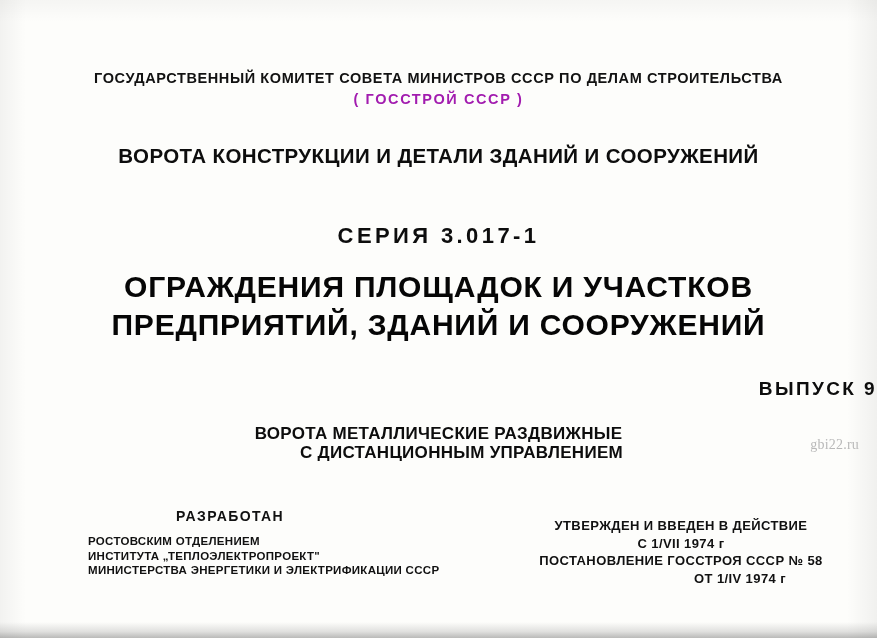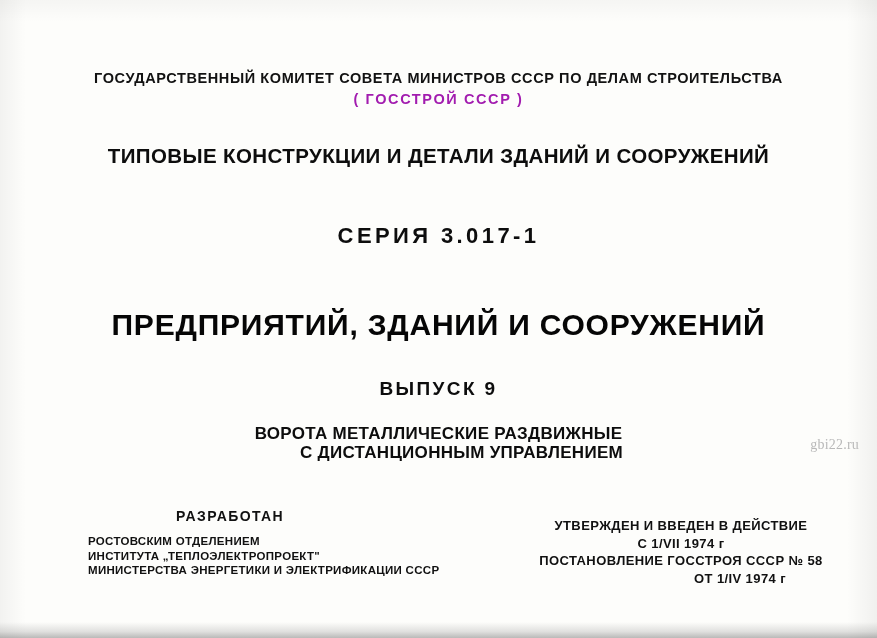--- a/index.html
+++ b/index.html
@@ -117,20 +117,21 @@
 
   .issue {
     position: absolute;
     top: 378px;
     left: 0;
     right: 0;
     font-size: 19px;
     font-weight: 700;
     letter-spacing: 2.4px;
     color: #0d0d0d;
+    text-align: right;
   }
 
   .subtitle1 {
     position: absolute;
     top: 412px;
     left: 0;
     right: 0;
     font-size: 17px;
     font-weight: 700;
     letter-spacing: 0.3px;
@@ -204,24 +205,25 @@
 </style>
 </head>
 <body>
 
 <div class="page">
   <div class="content">
 
     <div class="org-line1">ГОСУДАРСТВЕННЫЙ КОМИТЕТ СОВЕТА МИНИСТРОВ СССР ПО ДЕЛАМ СТРОИТЕЛЬСТВА</div>
     <div class="org-line2">( ГОССТРОЙ СССР )</div>
 
-    <div class="series-heading">ТИПОВЫЕ КОНСТРУКЦИИ И ДЕТАЛИ ЗДАНИЙ И СООРУЖЕНИЙ</div>
+    <div class="series-heading">ВОРОТА КОНСТРУКЦИИ И ДЕТАЛИ ЗДАНИЙ И СООРУЖЕНИЙ</div>
 
     <div class="series-number">СЕРИЯ 3.017-1</div>
 
+    <div class="title1">ОГРАЖДЕНИЯ ПЛОЩАДОК И УЧАСТКОВ</div>
     <div class="title2">ПРЕДПРИЯТИЙ, ЗДАНИЙ И СООРУЖЕНИЙ</div>
 
     <div class="issue">ВЫПУСК 9</div>
 
     <div class="subtitle1">ВОРОТА МЕТАЛЛИЧЕСКИЕ РАЗДВИЖНЫЕ</div>
     <div class="subtitle2">С ДИСТАНЦИОННЫМ УПРАВЛЕНИЕМ</div>
 
     <div class="dev-block">
       <div class="dev-title">РАЗРАБОТАН</div>
       <div class="dev-line">РОСТОВСКИМ ОТДЕЛЕНИЕМ</div>

